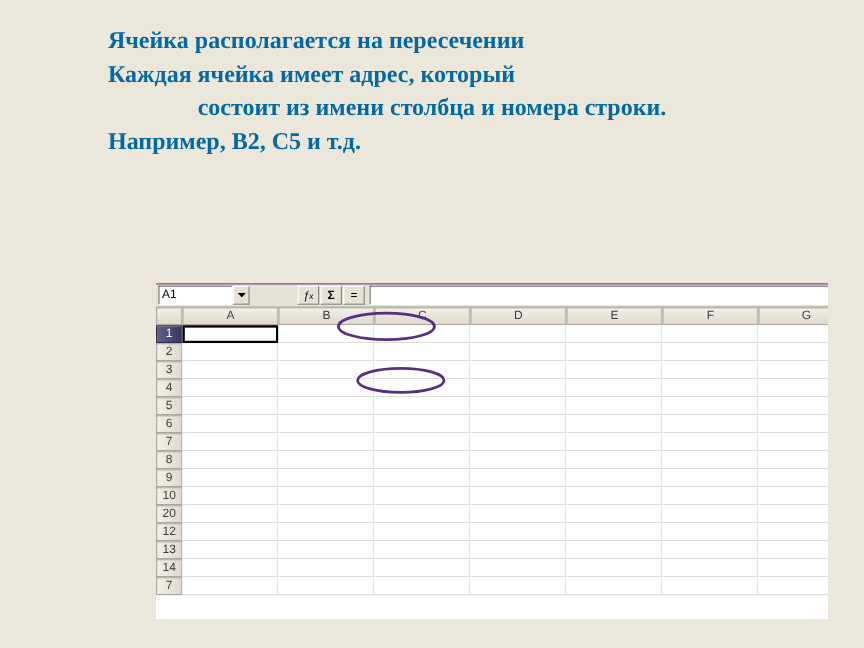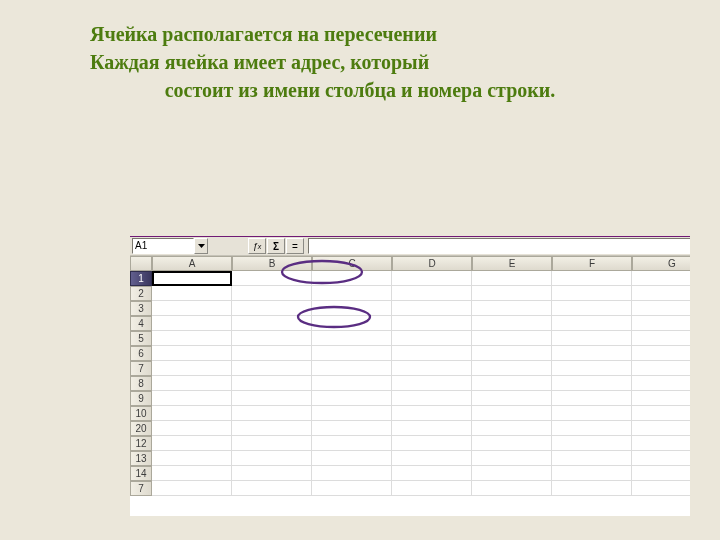--- a/index.html
+++ b/index.html
@@ -9,21 +9,21 @@
     height: 540px;
     background: #ebe7da;
     font-family: Georgia, "Times New Roman", serif;
     overflow: hidden;
   }
   .text-block {
     position: absolute;
     left: 90px;
     top: 20px;
     width: 540px;
-    color: #4d7c0f;
+    color: #0369a1;
     font-size: 20px;
     line-height: 1.4;
     font-weight: bold;
     text-align: justify;
   }
 
   
   .sheet {
     position: absolute;
     left: 130px;
@@ -156,20 +156,21 @@
   }
   .anno svg { display:block; }
 </style>
 </head>
 <body>
 
 <div class="text-block">
   <div>Ячейка располагается на пересечении</div>
   <div>Каждая ячейка имеет адрес, который</div>
   <div style="text-align:center;">состоит из имени столбца и номера строки.</div>
+  <div style="text-align:left;">Например, В2, С5 и т.д.</div>
 </div>
 
 <div class="sheet">
 
   <div class="fbar">
     <div class="namebox-wrap">
       <div class="namebox">A1</div>
       <div class="namebox-btn win-raised">
         <svg width="7" height="4">
             <polygon points="0,0 7,0 3.5,4" fill="#000"></polygon>

